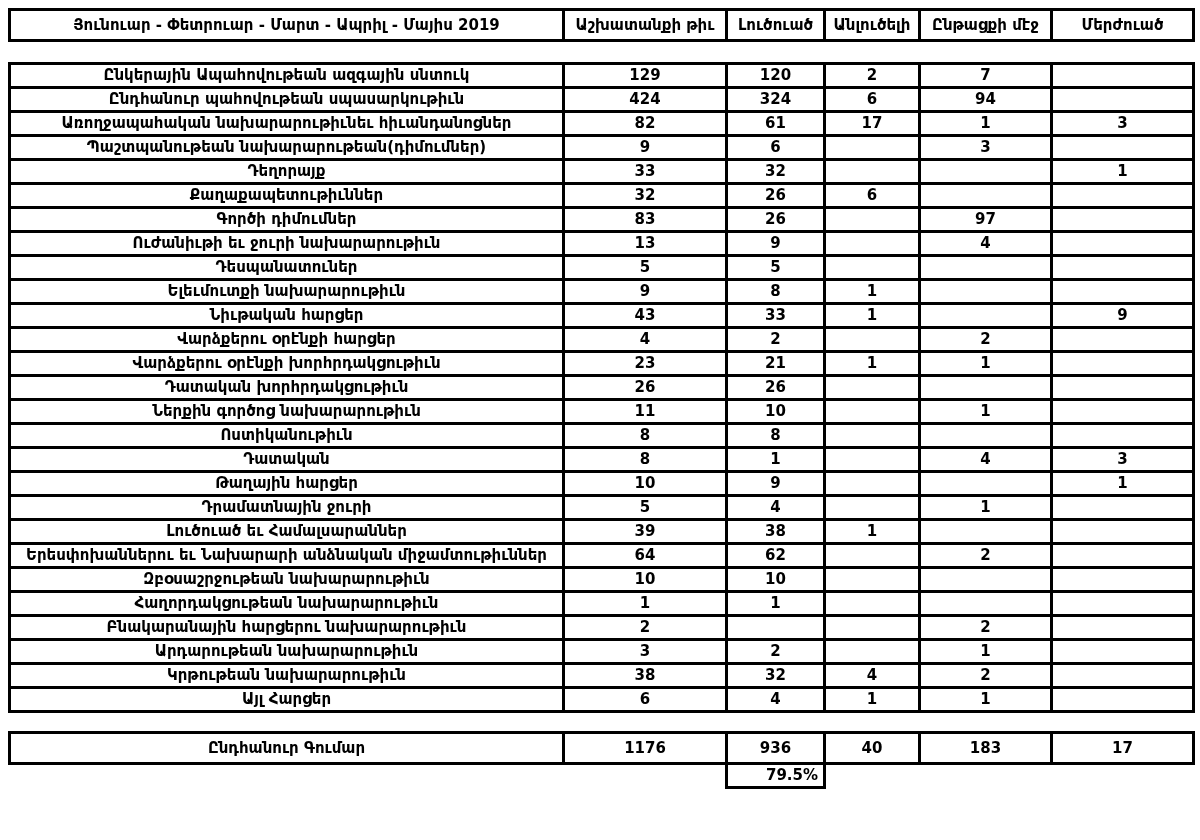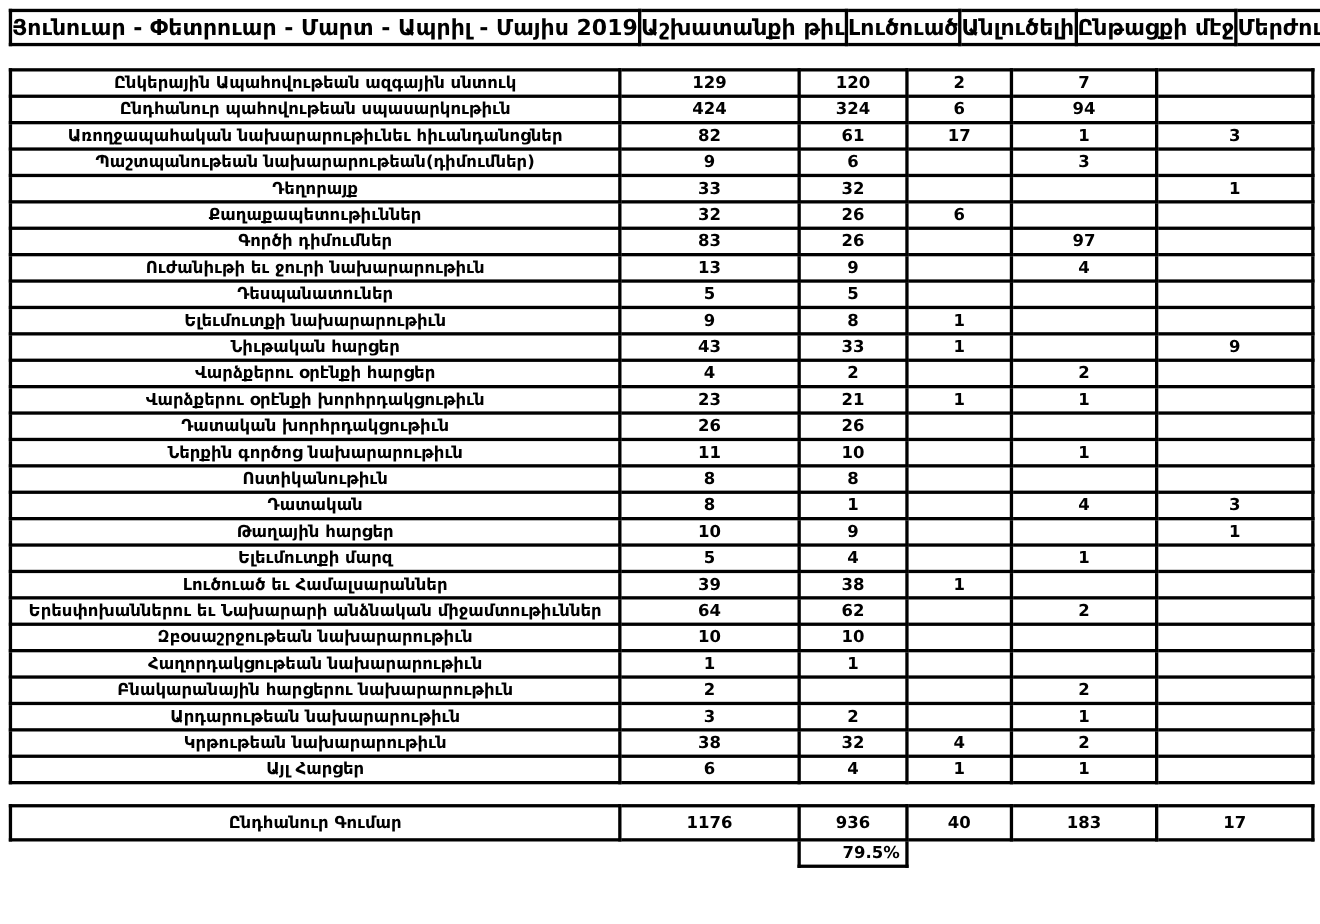--- a/index.html
+++ b/index.html
@@ -28,21 +28,21 @@
     text-align: center;
     vertical-align: middle;
     padding: 0;
     overflow: hidden;
     white-space: nowrap;
   }
   
   .header-table td {
     height: 28px;
     line-height: 28px;
-    font-size: 20px;
+    font-size: 15px;
   }
   .header-table { margin-bottom: 20px; }
   
   .body-table td {
     height: 21px;
     line-height: 21px;
     font-size: 15px;
   }
   .body-table { margin-bottom: 18px; }
   
@@ -237,21 +237,21 @@
         </tr>
         <tr>
           <td class="label">Թաղային հարցեր</td>
           <td>10</td>
           <td>9</td>
           <td></td>
           <td></td>
           <td>1</td>
         </tr>
         <tr>
-          <td class="label">Ելեւմուտքի մարզ</td>
+          <td class="label">Դրամատնային ջուրի</td>
           <td>5</td>
           <td>4</td>
           <td></td>
           <td>1</td>
           <td></td>
         </tr>
         <tr>
           <td class="label">Լուծուած եւ Համալսարաններ</td>
           <td>39</td>
           <td>38</td>

